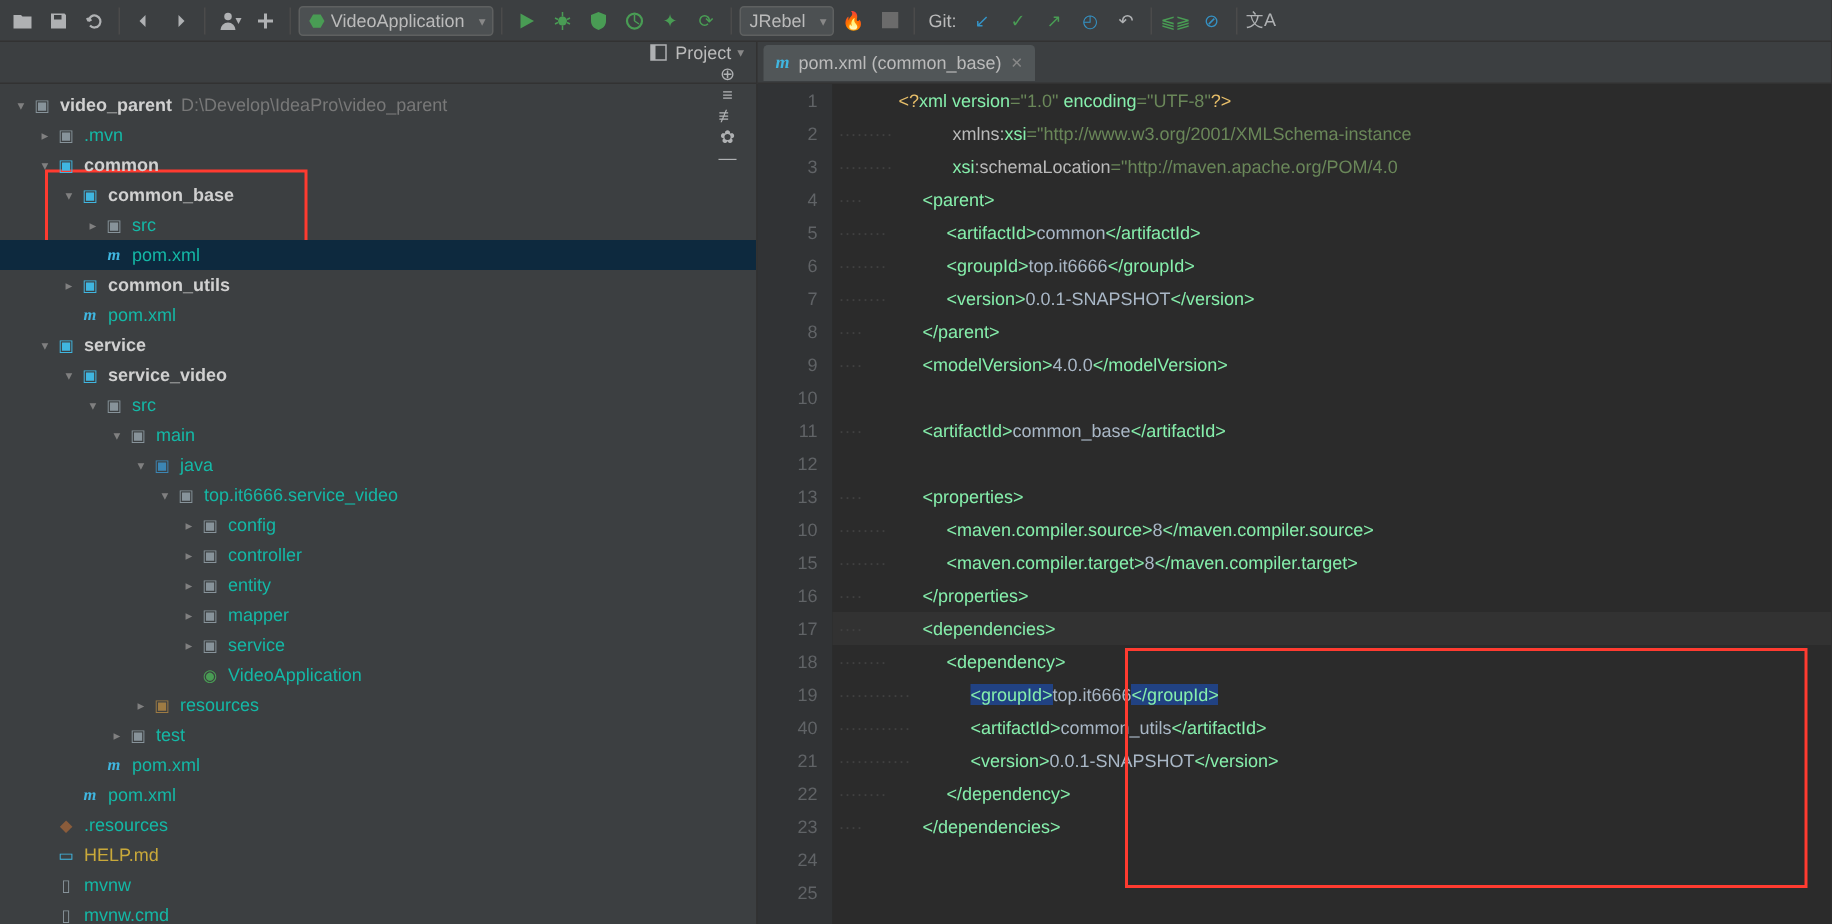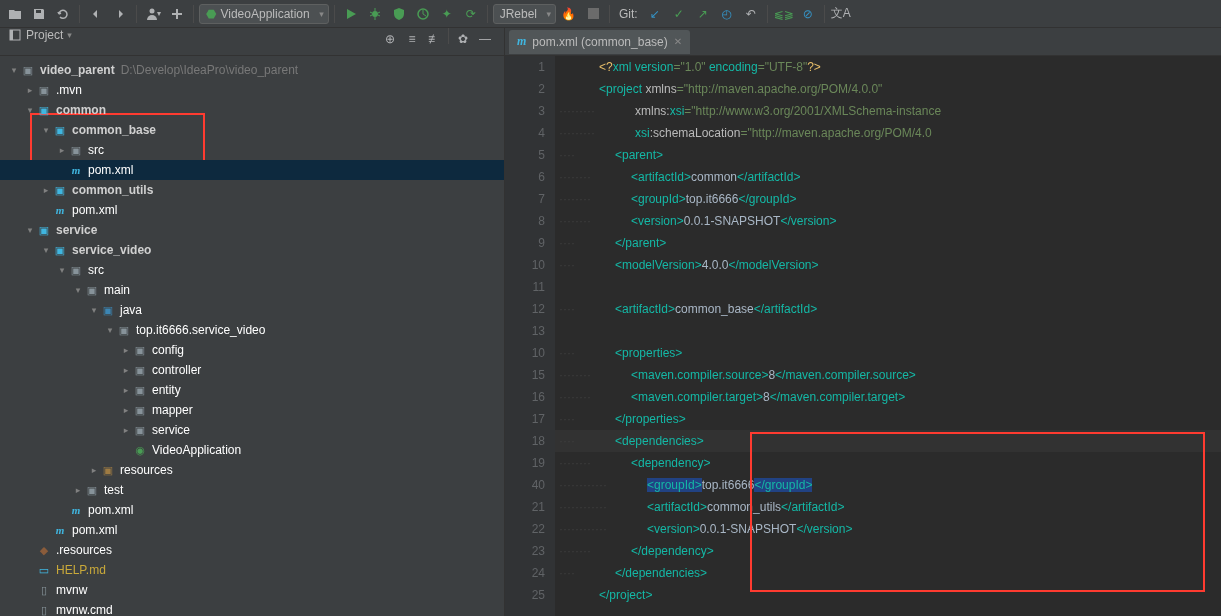--- a/index.html
+++ b/index.html
@@ -7,46 +7,46 @@
 .toolbar { height: 28px; background: #3c3f41; border-bottom: 1px solid #323232; display: flex; align-items: center; padding: 0 4px; gap: 2px; }
 .toolbar .tb-icon { width: 22px; height: 22px; display: flex; align-items: center; justify-content: center; color: #afb1b3; cursor: pointer; }
 .toolbar .tb-sep { width: 1px; height: 18px; background: #4b4b4b; margin: 0 3px; }
 .toolbar .tb-combo { background: #4c5052; border: 1px solid #5e6060; border-radius: 3px; padding: 1px 18px 1px 6px; color: #bbbbbb; height: 20px; display: flex; align-items: center; position: relative; }
 .toolbar .tb-combo::after { content: "▾"; position: absolute; right: 4px; font-size: 9px; color: #888; }
 .toolbar .green { color: #499c54; }
 .toolbar .blue { color: #3592c4; }
 .toolbar .gray { color: #6b6b6b; }
 .main { display: flex; height: 588px; }
 .sidebar { width: 505px; background: #3c3f41; border-right: 1px solid #323232; display: flex; flex-direction: column; }
-.sidebar-header { height: 28px; display: flex; align-items: flex-start; padding: 0 8px; border-bottom: 1px solid #323232; background: #3c3f41; }
+.sidebar-header { height: 28px; display: flex; align-items: flex-end; padding: 0 8px; border-bottom: 1px solid #323232; background: #3c3f41; flex-direction: column; }
 .sidebar-header .title { display: flex; align-items: center; gap: 4px; }
 .sidebar-header .spacer { flex: 1; }
 .sidebar-header .hdr-icon { width: 22px; height: 22px; display: flex; align-items: center; justify-content: center; color: #afb1b3; cursor: pointer; }
 .tree { flex: 1; padding: 4px 0; overflow: auto; position: relative; }
 .tree-row { height: 20px; display: flex; align-items: center; cursor: pointer; white-space: nowrap; position: relative; }
 .tree-row.selected { background: #0d293e; }
 .tree-row .arrow { width: 12px; text-align: center; font-size: 9px; color: #808080; display: inline-block; }
 .tree-row .ficon { width: 16px; height: 16px; margin-right: 4px; display: inline-flex; align-items: center; justify-content: center; font-size: 11px; }
 .folder { color: #87939a; }
 .mvn-icon { color: #40b6e0; font-weight: bold; font-style: italic; font-family: serif; }
-.label { color: #ffffff; }
+.label { color: #14b8a6; }
 .label.bold { font-weight: bold; color: #d0d0d0; }
 .label.dim { color: #787878; }
 .label.yellow { color: #c9a93a; }
 .red-box { position: absolute; border: 2px solid #ff3b30; pointer-events: none; }
 .editor { flex: 1; display: flex; flex-direction: column; background: #2b2b2b; }
 .tabs { height: 28px; background: #3c3f41; display: flex; align-items: center; padding-left: 4px; border-bottom: 1px solid #323232; }
 .tab { height: 24px; background: #515658; display: flex; align-items: center; padding: 0 8px; gap: 6px; border-top-left-radius: 3px; border-top-right-radius: 3px; color: #bbbbbb; }
 .tab .close { color: #888; font-size: 10px; cursor: pointer; }
 .code-area { flex: 1; display: flex; font-family: "Consolas", "Menlo", monospace; font-size: 13px; line-height: 22px; position: relative; }
 .gutter { width: 50px; background: #313335; color: #606366; text-align: right; padding-right: 10px; padding-top: 0; user-select: none; }
 .code { flex: 1; background: #2b2b2b; position: relative; padding-top: 0; }
 .line { height: 22px; white-space: pre; padding-left: 4px; }
 .indent { color: #404040; }
-.tag { color: #14b8a6; }
+.tag { color: #86efac; }
 .attr { color: #bababa; }
 .str { color: #6a8759; }
 .txt { color: #a9b7c6; }
 .pi { color: #e8bf6a; }
 .hl { background: #214283; }
 .gutter-line { height: 22px; }
 .code-red-box { position: absolute; border: 2px solid #ff3b30; pointer-events: none; }
 svg { display: block; }
 </style>
 </head>
@@ -343,21 +343,20 @@
           <div class="gutter-line">40</div>
           <div class="gutter-line">21</div>
           <div class="gutter-line">22</div>
           <div class="gutter-line">23</div>
           <div class="gutter-line">24</div>
           <div class="gutter-line">25</div>
       </div>
       <div class="code">
         <div class="code-red-box" style="left:195px;top:376px;width:455px;height:160px"></div>
         <div class="line"><span class="indent">            </span><span class="pi">&lt;?</span><span class="tag">xml version</span><span class="str">="1.0"</span><span class="tag"> encoding</span><span class="str">="UTF-8"</span><span class="pi">?&gt;</span></div>
-        <div class="line"><span class="indent">            </span><span class="tag">&lt;project </span><span class="attr">xmlns</span><span class="str">="http://maven.apache.org/POM/4.0.0"</span></div>
         <div class="line"><span class="indent">·········            </span><span class="attr">xmlns:</span><span class="tag">xsi</span><span class="str">="http://www.w3.org/2001/XMLSchema-instance</span></div>
         <div class="line"><span class="indent">·········            </span><span class="tag">xsi</span><span class="attr">:schemaLocation</span><span class="str">="http://maven.apache.org/POM/4.0</span></div>
         <div class="line"><span class="indent">····            </span><span class="tag">&lt;parent&gt;</span></div>
         <div class="line"><span class="indent">········            </span><span class="tag">&lt;artifactId&gt;</span><span class="txt">common</span><span class="tag">&lt;/artifactId&gt;</span></div>
         <div class="line"><span class="indent">········            </span><span class="tag">&lt;groupId&gt;</span><span class="txt">top.it6666</span><span class="tag">&lt;/groupId&gt;</span></div>
         <div class="line"><span class="indent">········            </span><span class="tag">&lt;version&gt;</span><span class="txt">0.0.1-SNAPSHOT</span><span class="tag">&lt;/version&gt;</span></div>
         <div class="line"><span class="indent">····            </span><span class="tag">&lt;/parent&gt;</span></div>
         <div class="line"><span class="indent">····            </span><span class="tag">&lt;modelVersion&gt;</span><span class="txt">4.0.0</span><span class="tag">&lt;/modelVersion&gt;</span></div>
         <div class="line"></div>
         <div class="line"><span class="indent">····            </span><span class="tag">&lt;artifactId&gt;</span><span class="txt">common_base</span><span class="tag">&lt;/artifactId&gt;</span></div>
@@ -366,17 +365,16 @@
         <div class="line"><span class="indent">········            </span><span class="tag">&lt;maven.compiler.source&gt;</span><span class="txt">8</span><span class="tag">&lt;/maven.compiler.source&gt;</span></div>
         <div class="line"><span class="indent">········            </span><span class="tag">&lt;maven.compiler.target&gt;</span><span class="txt">8</span><span class="tag">&lt;/maven.compiler.target&gt;</span></div>
         <div class="line"><span class="indent">····            </span><span class="tag">&lt;/properties&gt;</span></div>
         <div class="line" style="background:#323232"><span class="indent">····            </span><span class="tag">&lt;dependencies&gt;</span></div>
         <div class="line"><span class="indent">········            </span><span class="tag">&lt;dependency&gt;</span></div>
         <div class="line"><span class="indent">············            </span><span class="tag hl">&lt;groupId&gt;</span><span class="txt">top.it6666</span><span class="tag hl">&lt;/groupId&gt;</span></div>
         <div class="line"><span class="indent">············            </span><span class="tag">&lt;artifactId&gt;</span><span class="txt">common_utils</span><span class="tag">&lt;/artifactId&gt;</span></div>
         <div class="line"><span class="indent">············            </span><span class="tag">&lt;version&gt;</span><span class="txt">0.0.1-SNAPSHOT</span><span class="tag">&lt;/version&gt;</span></div>
         <div class="line"><span class="indent">········            </span><span class="tag">&lt;/dependency&gt;</span></div>
         <div class="line"><span class="indent">····            </span><span class="tag">&lt;/dependencies&gt;</span></div>
-        <div class="line"><span class="indent">            </span><span class="tag">&lt;/project&gt;</span></div>
       </div>
     </div>
   </div>
 </div>
 
 </body></html>

